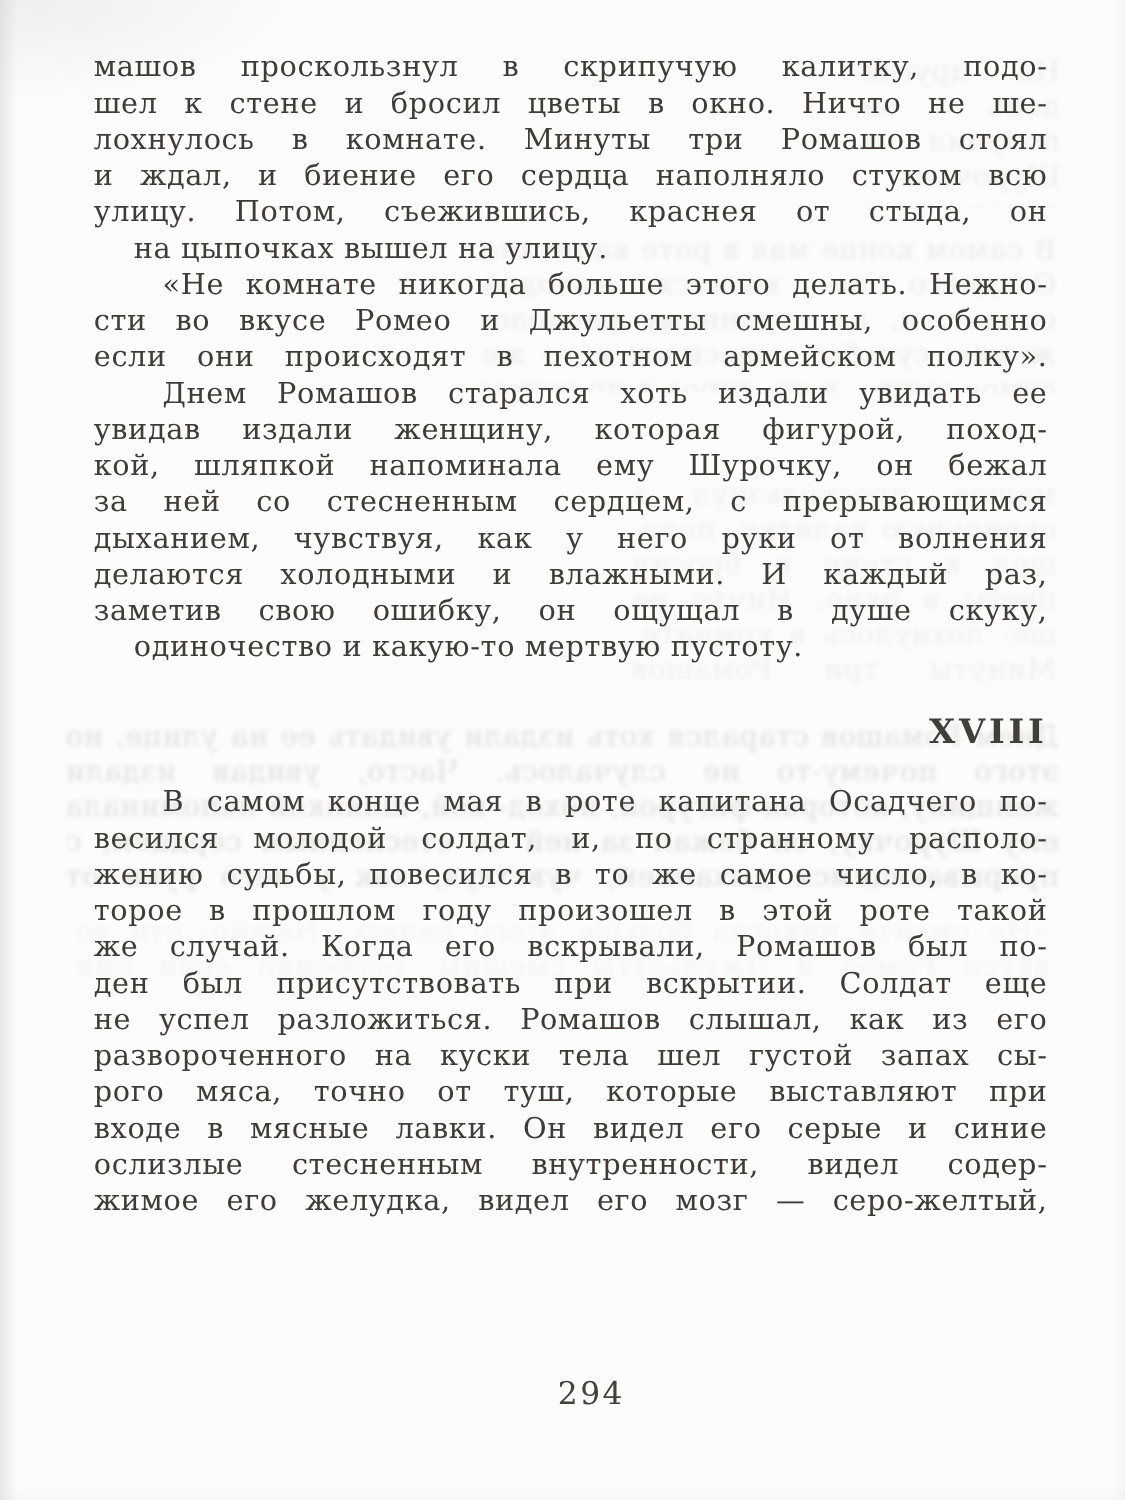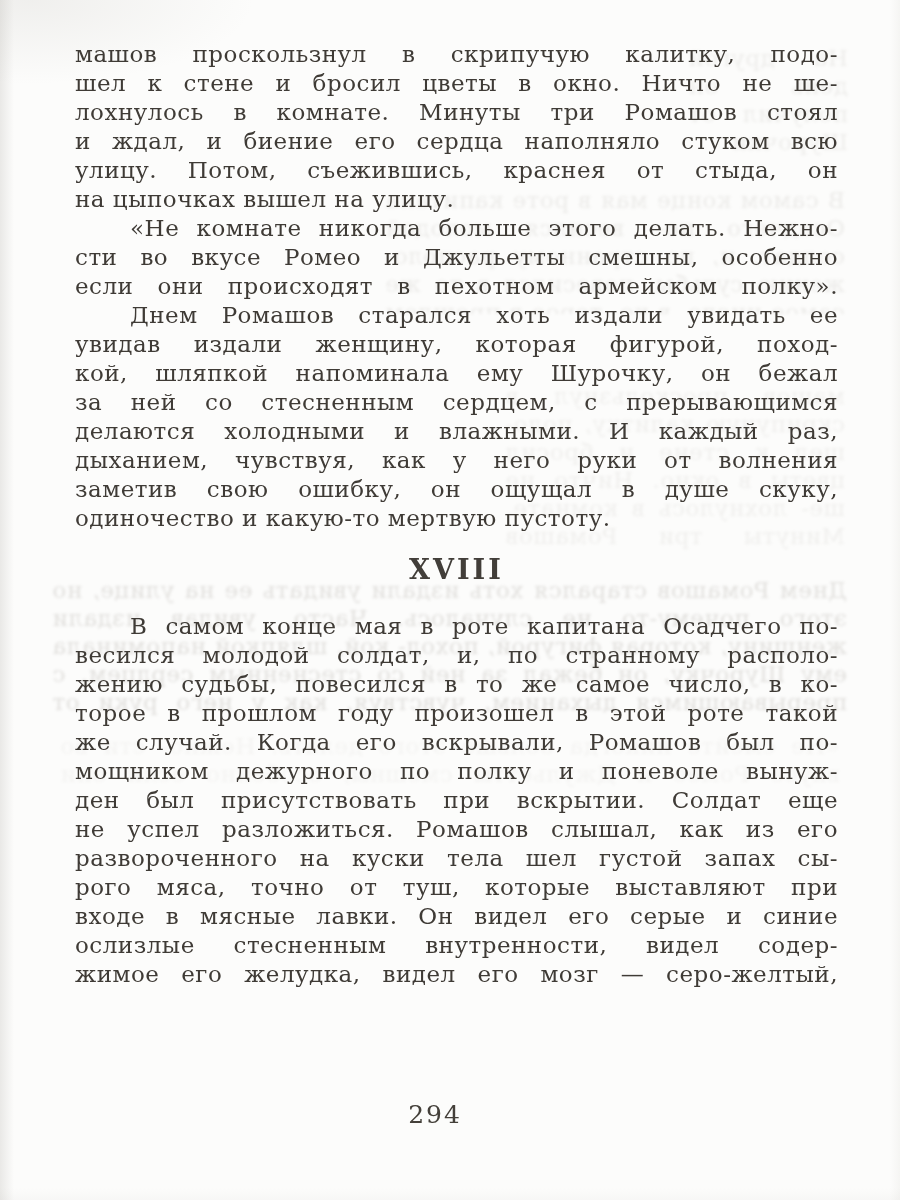--- a/index.html
+++ b/index.html
@@ -31,39 +31,40 @@
     letter-spacing:0.5px;
   }
   .para{margin:0;padding:0;}
   .line{
     text-align:justify;
     text-align-last:justify;
     white-space:normal;
   }
   .line.no-j{
     text-align-last:left;
+    margin-left:32px;
   }
   .line.indent{
     text-indent:55px;
   }
   .chapter-heading{
-    text-align:center;
+    text-align:right;
     font-weight:bold;
     font-size:27px;
     line-height:30px;
     letter-spacing:3px;
     color:#423e39;
-    margin:22px 0 27px 0;
+    margin:38px 0 27px 0;
   }
   .page-number{
     position:absolute;
     left:370px; top:1100px;
     width:130px;
     z-index:2;
-    text-align:center;
+    text-align:right;
     font-size:25px;
     letter-spacing:2px;
     color:#44403a;
   }
   
   .ghost-text{
     position:absolute;
     z-index:1;
     transform:scaleX(-1);
     filter:blur(1.8px);
@@ -105,33 +106,32 @@
       <div class="para">
         <div class="line indent">«Не комнате никогда больше этого делать. Нежно-</div>
         <div class="line">сти во вкусе Ромео и Джульетты смешны, особенно</div>
         <div class="line">если они происходят в пехотном армейском полку».</div>
       </div>
       <div class="para">
         <div class="line indent">Днем Ромашов старался хоть издали увидать ее</div>
         <div class="line">увидав издали женщину, которая фигурой, поход-</div>
         <div class="line">кой, шляпкой напоминала ему Шурочку, он бежал</div>
         <div class="line">за ней со стесненным сердцем, с прерывающимся</div>
+        <div class="line">дыханием, чувствуя, как у него руки от волнения</div>
         <div class="line">делаются холодными и влажными. И каждый раз,</div>
-        <div class="line">дыханием, чувствуя, как у него руки от волнения</div>
         <div class="line">заметив свою ошибку, он ощущал в душе скуку,</div>
         <div class="line no-j">одиночество и какую-то мертвую пустоту.</div>
       </div>
       <div class="chapter-heading">XVIII</div>
       <div class="para">
         <div class="line indent">В самом конце мая в роте капитана Осадчего по-</div>
         <div class="line">весился молодой солдат, и, по странному располо-</div>
         <div class="line">жению судьбы, повесился в то же самое число, в ко-</div>
         <div class="line">торое в прошлом году произошел в этой роте такой</div>
         <div class="line">же случай. Когда его вскрывали, Ромашов был по-</div>
-        <div class="line">мощником дежурного по полку и поневоле вынуж-</div>
         <div class="line">ден был присутствовать при вскрытии. Солдат еще</div>
         <div class="line">не успел разложиться. Ромашов слышал, как из его</div>
         <div class="line">развороченного на куски тела шел густой запах сы-</div>
         <div class="line">рого мяса, точно от туш, которые выставляют при</div>
         <div class="line">входе в мясные лавки. Он видел его серые и синие</div>
         <div class="line">ослизлые стесненным внутренности, видел содер-</div>
         <div class="line">жимое его желудка, видел его мозг — серо-желтый,</div>
       </div>
     </div>
 

